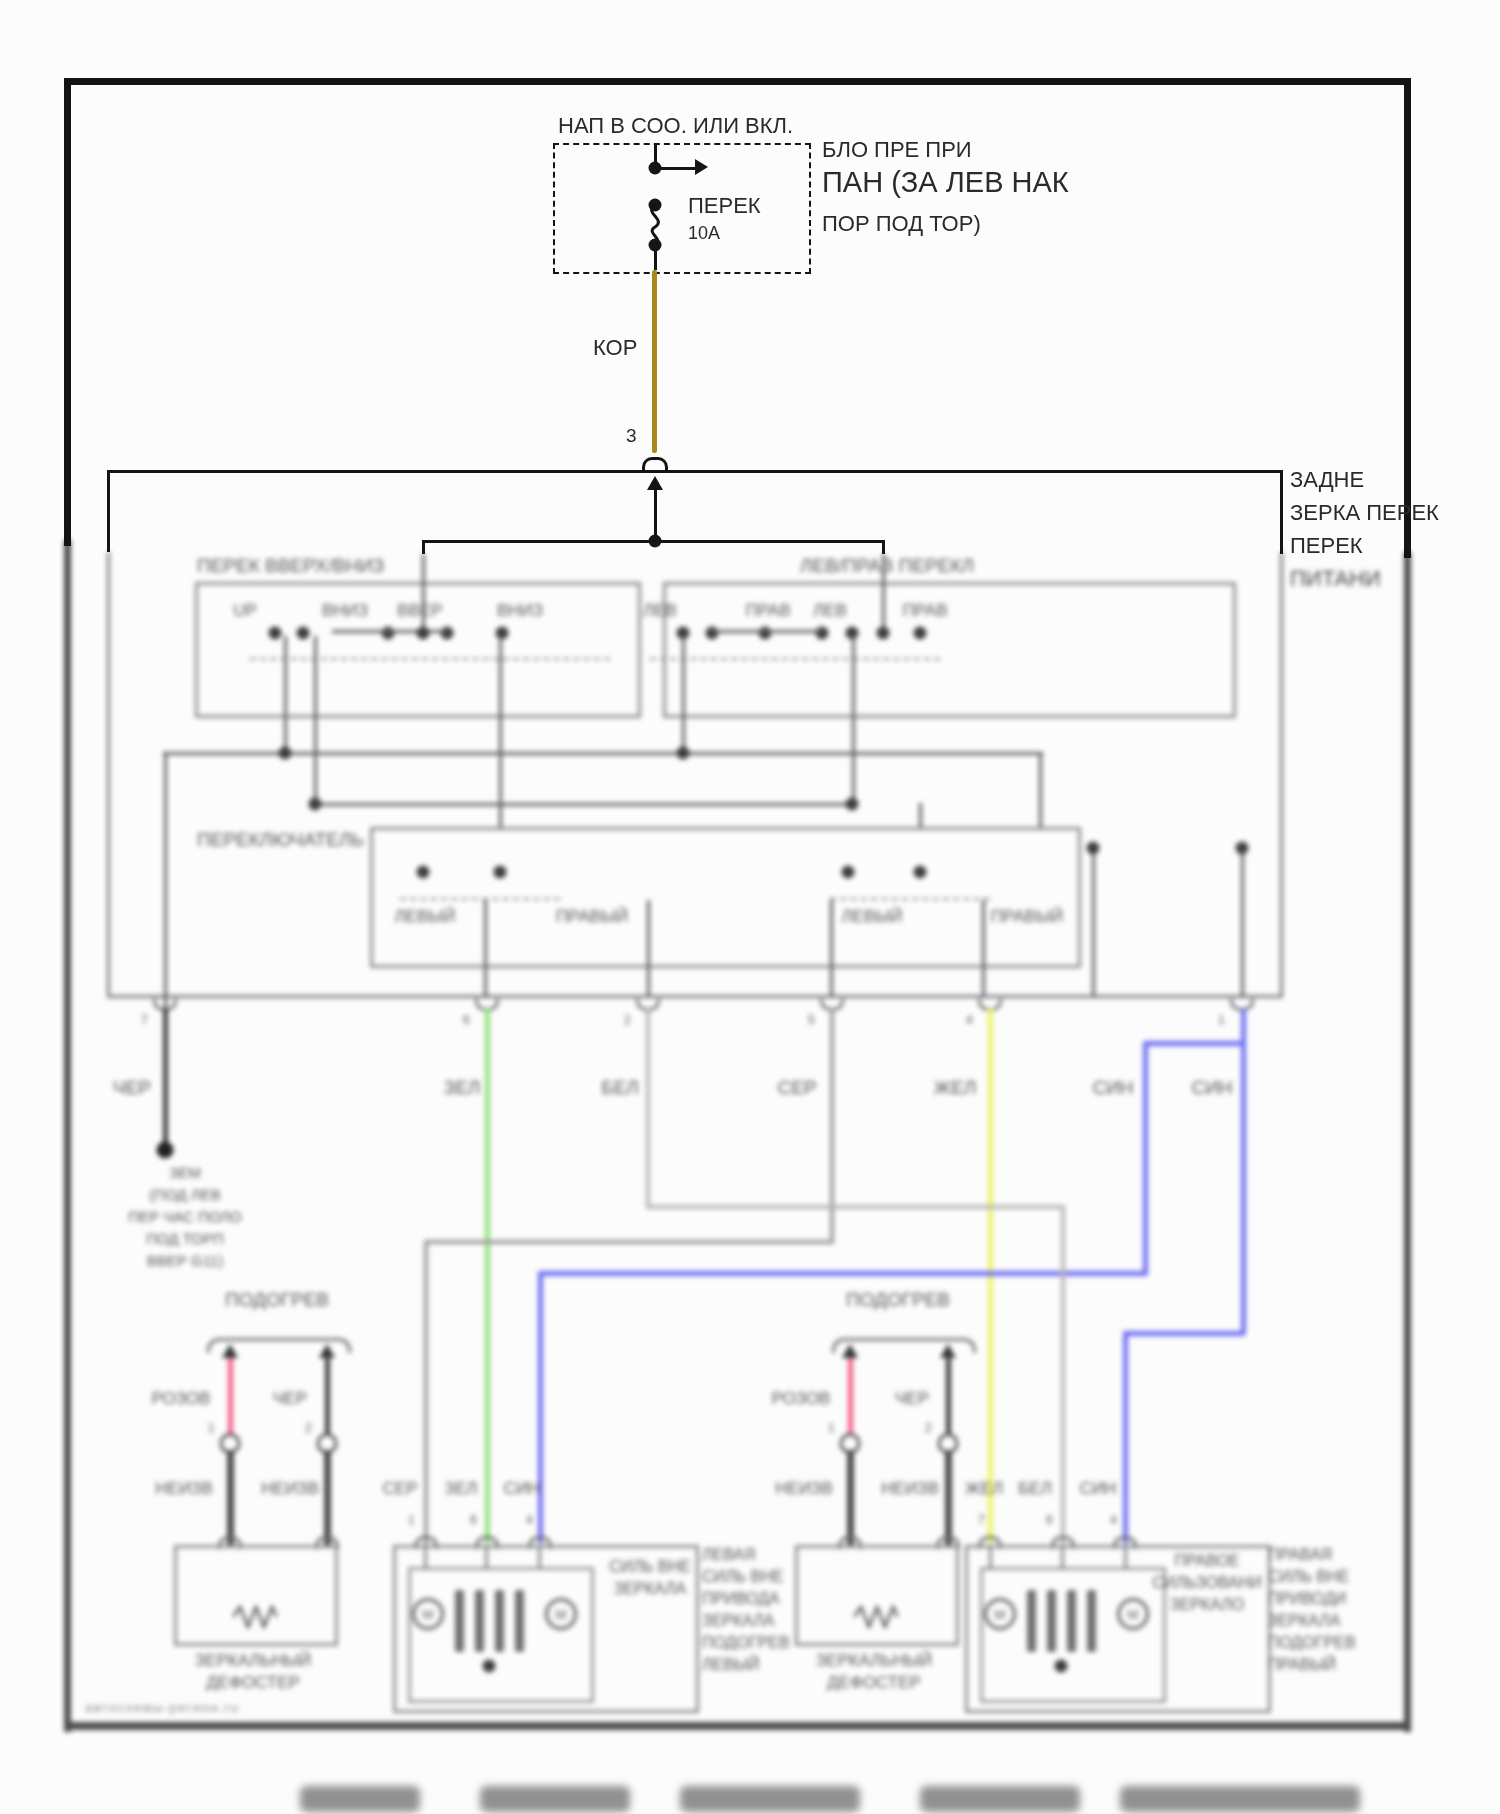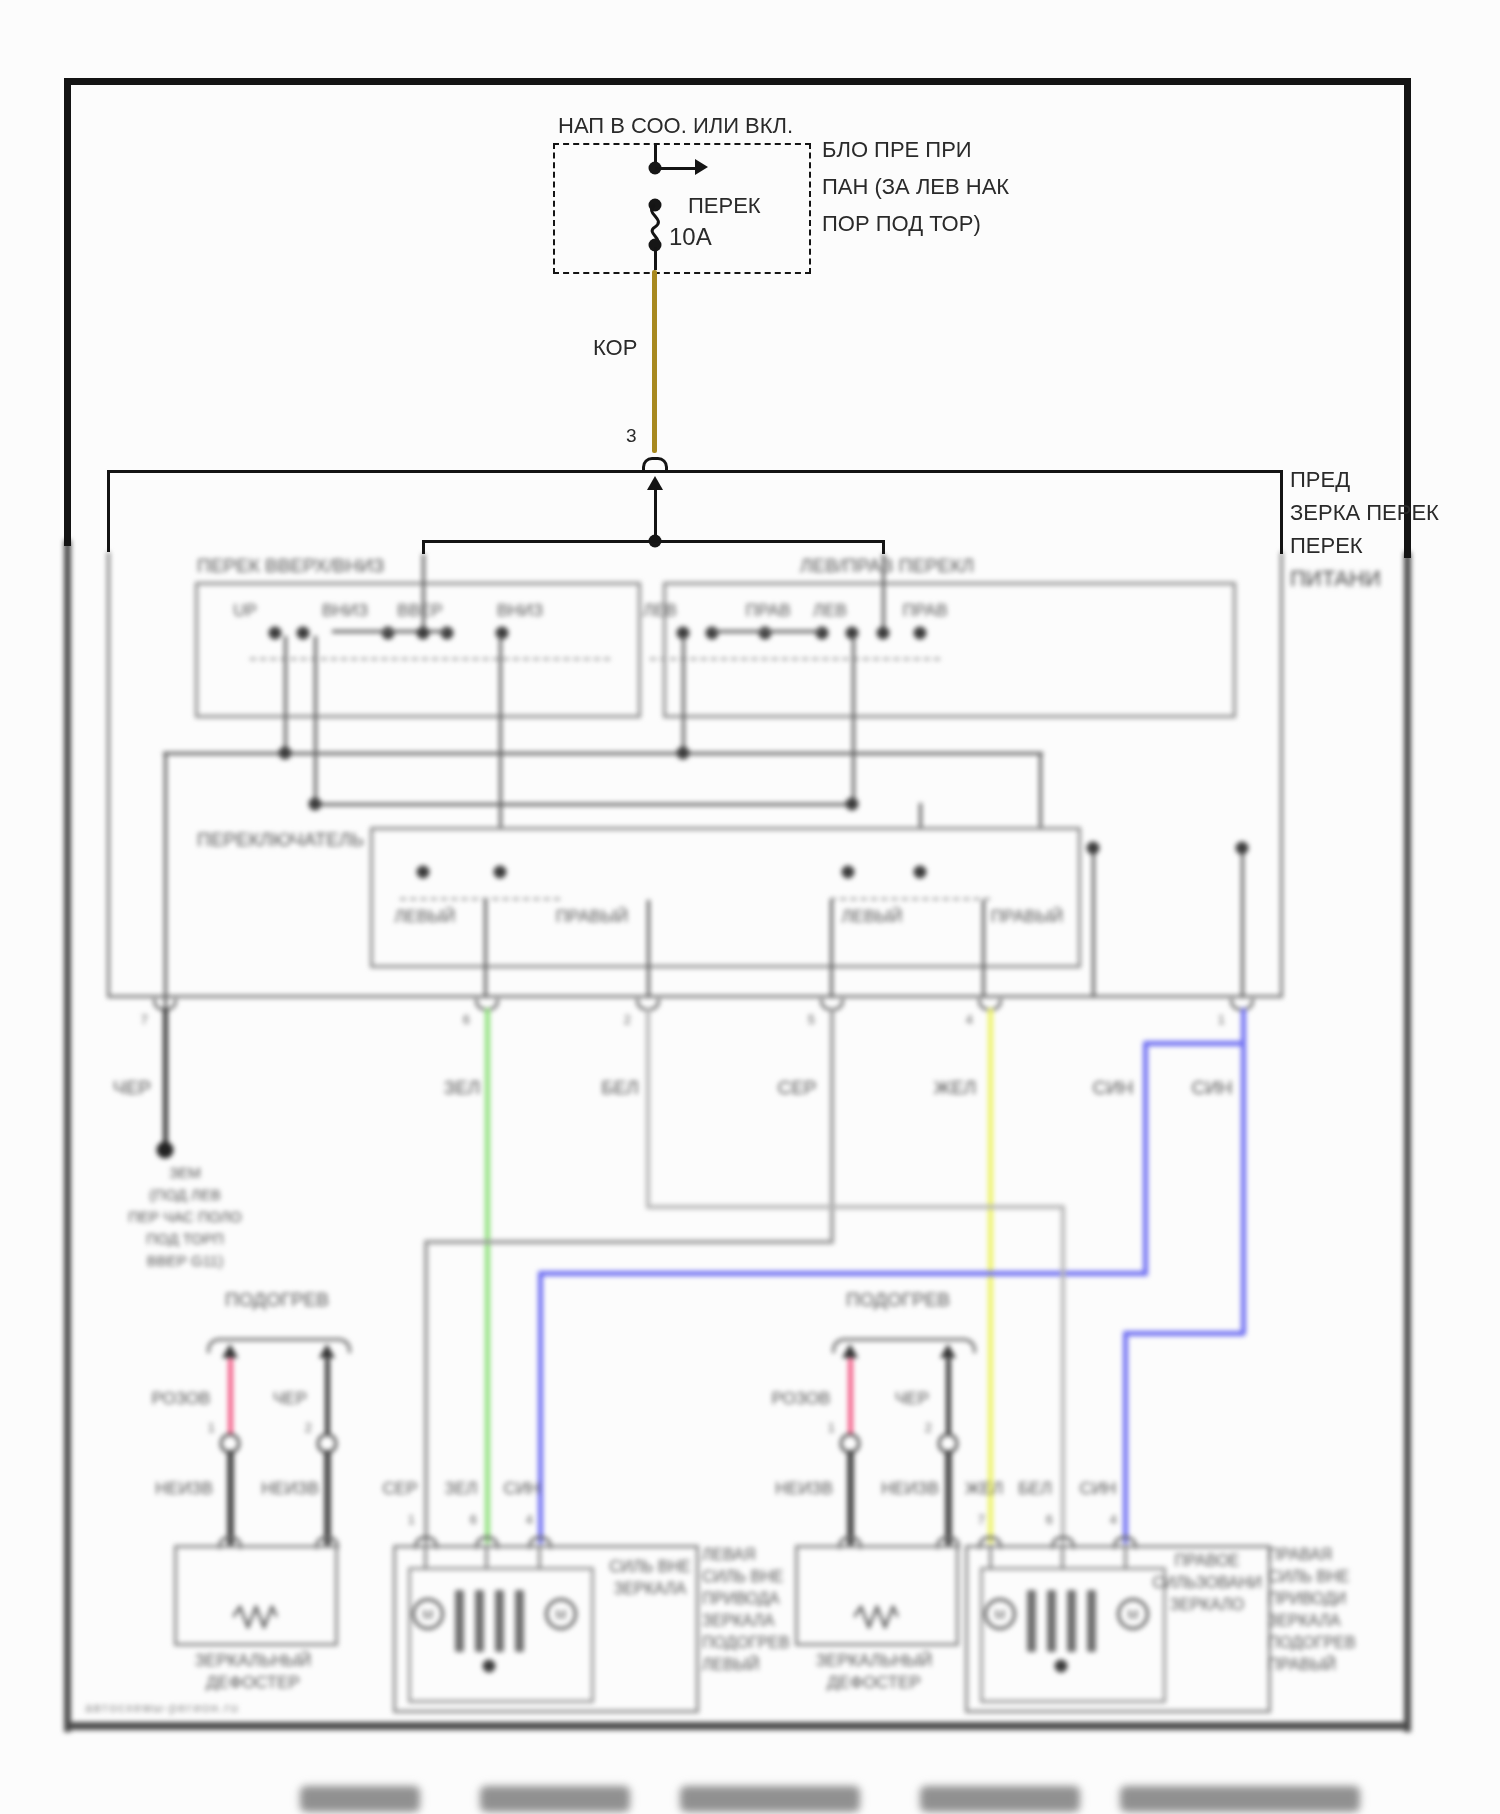--- a/index.html
+++ b/index.html
@@ -311,38 +311,38 @@
     <div class="dot" style="left:655px;top:168px"></div>
     <div class="h" style="left:655px;top:166.5px;width:42px"></div>
     <div class="arrow-right" style="left:695px;top:159px"></div>
     <div class="dot" style="left:655px;top:205px"></div>
     <svg style="position:absolute;left:642px;top:203px" width="26" height="44">
       <path d="M13,2 C1,10 25,16 13,24 C3,30 23,36 13,42" stroke="#141414" stroke-width="3" fill="none"></path>
     </svg>
     <div class="dot" style="left:655px;top:245px"></div>
     <div class="v" style="left:653.5px;top:247px;height:23px"></div>
     <div class="lbl" style="left:688px;top:194px;font-size:22px">ПЕРЕК</div>
-    <div class="lbl" style="left:669px;top:224px;font-size:24px">10А</div>
+    <div class="lbl" style="left:688px;top:224px;font-size:18px">10А</div>
     <div class="lbl" style="left:822px;top:138px;font-size:22px">БЛО ПРЕ ПРИ</div>
-    <div class="lbl" style="left:822px;top:175px;font-size:22px">ПАН (ЗА ЛЕВ НАК</div>
+    <div class="lbl" style="left:822px;top:167px;font-size:29px">ПАН (ЗА ЛЕВ НАК</div>
     <div class="lbl" style="left:822px;top:212px;font-size:22px">ПОР ПОД ТОР)</div>
 
     <div class="wire" style="left:652px;top:270px;width:5px;height:183px;background:#a8891f"></div>
     <div class="lbl" style="left:593px;top:336px;font-size:22px">КОР</div>
     <div class="lbl" style="left:626px;top:426px;font-size:19px">3</div>
     <div class="semi" style="left:655px;top:457px"></div>
 
     <div class="h" style="left:107px;top:470px;width:1176px;height:3px"></div>
     <div class="v" style="left:107px;top:470px;height:82px"></div>
     <div class="v" style="left:1280px;top:472px;height:82px"></div>
 
     <div class="arrow-up" style="left:655px;top:476px"></div>
     <div class="v" style="left:653.5px;top:488px;height:54px"></div>
     <div class="dot" style="left:655px;top:541px"></div>
     <div class="h" style="left:423px;top:540px;width:460px"></div>
     <div class="v" style="left:421.5px;top:540px;height:14px"></div>
     <div class="v" style="left:881.5px;top:540px;height:14px"></div>
 
-    <div class="lbl" style="left:1290px;top:468px;font-size:22px">ПРЕД</div>
+    <div class="lbl" style="left:1290px;top:468px;font-size:22px">ЗАДНЕ</div>
     <div class="lbl" style="left:1290px;top:501px;font-size:22px">ЗЕРКА ПЕРЕК</div>
     <div class="lbl" style="left:1290px;top:534px;font-size:22px">ПЕРЕК</div>
   </div>
 </div>
 
 </body></html>

